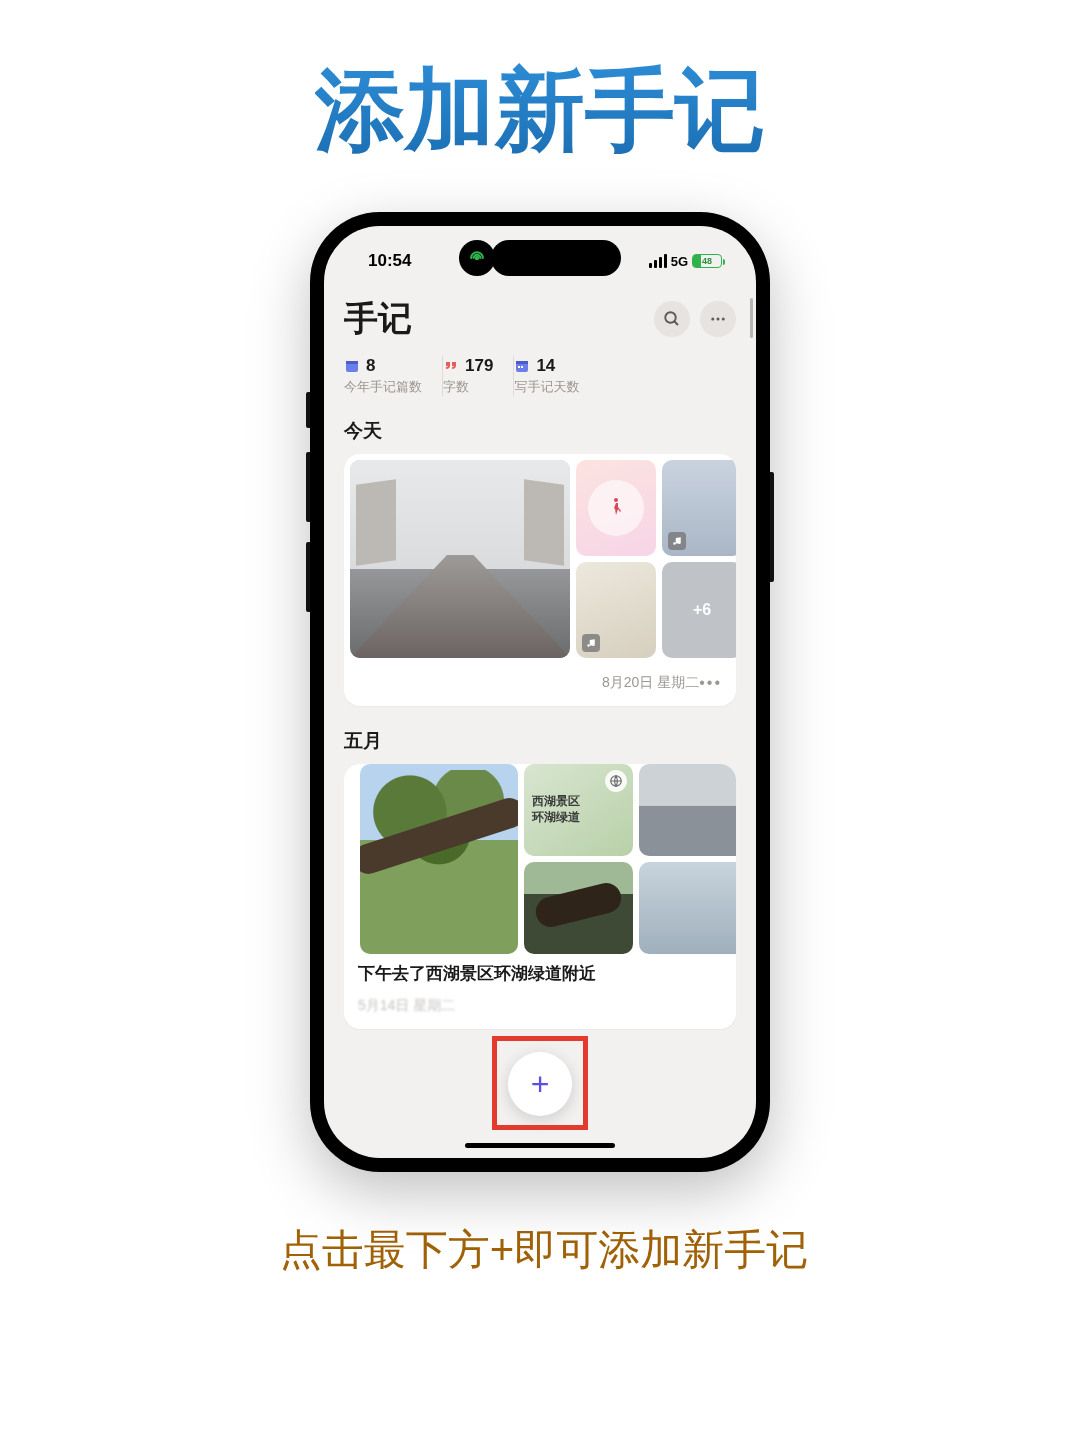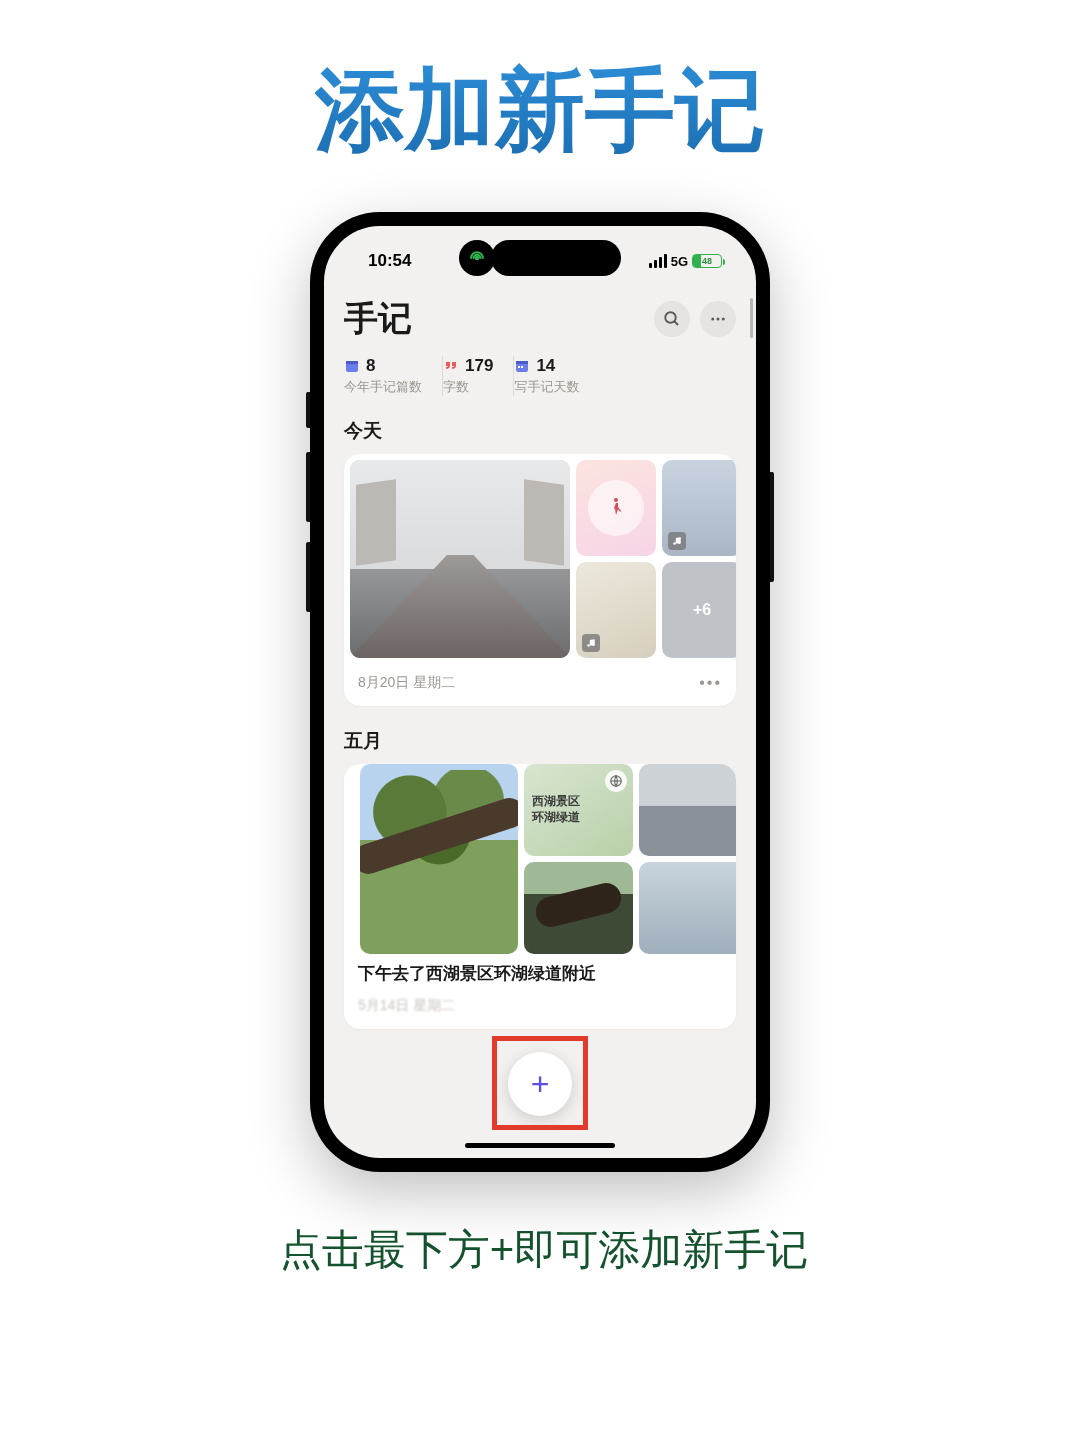--- a/index.html
+++ b/index.html
@@ -133,21 +133,21 @@
 .tile.walk .circ { width:56px; height:56px; border-radius:50%; background:rgba(255,255,255,.6); display:flex; align-items:center; justify-content:center; }
 .tile.dance { background: linear-gradient(180deg,#c9d3e0,#aab6c6); }
 .tile.paper { background: linear-gradient(160deg,#ece8dc,#d6cfbf); }
 .tile.blur { background: #bfc2c6; display:flex; align-items:center; justify-content:center; color:#fff; font-size:16px; font-weight:600; }
 .music-badge {
   position:absolute; left:6px; bottom:6px; width:18px; height:18px; border-radius:4px;
   background: rgba(120,120,120,.8); display:flex; align-items:center; justify-content:center;
 }
 .card-body { padding: 12px 14px 10px; }
 .card-title { font-size: 17px; font-weight: 700; color: #1a1a1a; }
-.card-footer { display:flex; justify-content:space-between; align-items:center; padding: 10px 14px 14px; }
+.card-footer { display:flex; justify-content:flex-end; align-items:center; padding: 10px 14px 14px; }
 .card-date { font-size: 14px; color: #9b9690; }
 .more-dots { color:#9b9690; letter-spacing:2px; font-size:16px; }
 .grid-b {
   display: grid;
   grid-template-columns: 42% 29% 29%;
   grid-template-rows: 92px 92px;
   gap: 6px;  margin-left: 16px;
 }
 .tile.tree { grid-row: 1 / span 2; background: linear-gradient(180deg,#b7d3ee 40%,#7ea05c 40%); position:relative; }
 .tile.tree .branch { position:absolute; top:30%; left:-10px; right:-10px; height:30px; background:#4a3a2c; border-radius:15px; transform:rotate(-18deg); }
@@ -169,21 +169,21 @@
 }
 .fab-plus { font-size: 32px; color: #5b4ee6; font-weight: 300; line-height: 1; }
 .highlight-box {
   position: absolute; bottom: 28px; left: 50%; transform: translateX(-50%);
   width: 96px; height: 94px; border: 5px solid #e23b2e; z-index: 5;
 }
 .home-ind {
   position: absolute; bottom: 10px; left: 50%; transform: translateX(-50%);
   width: 150px; height: 5px; background: #000; border-radius: 3px;
 }
-.caption { font-size: 42px; color: #14532d; margin-top: 50px; margin-left: 8px; }
+.caption { font-size: 42px; color: #a16207; margin-top: 50px; margin-left: 8px; }
 </style>
 </head>
 <body>
 
 <div class="headline">添加新手记</div>
 
 <div class="phone">
   <div class="phone-side-btn l1"></div>
   <div class="phone-side-btn l2"></div>
   <div class="phone-side-btn l3"></div>

